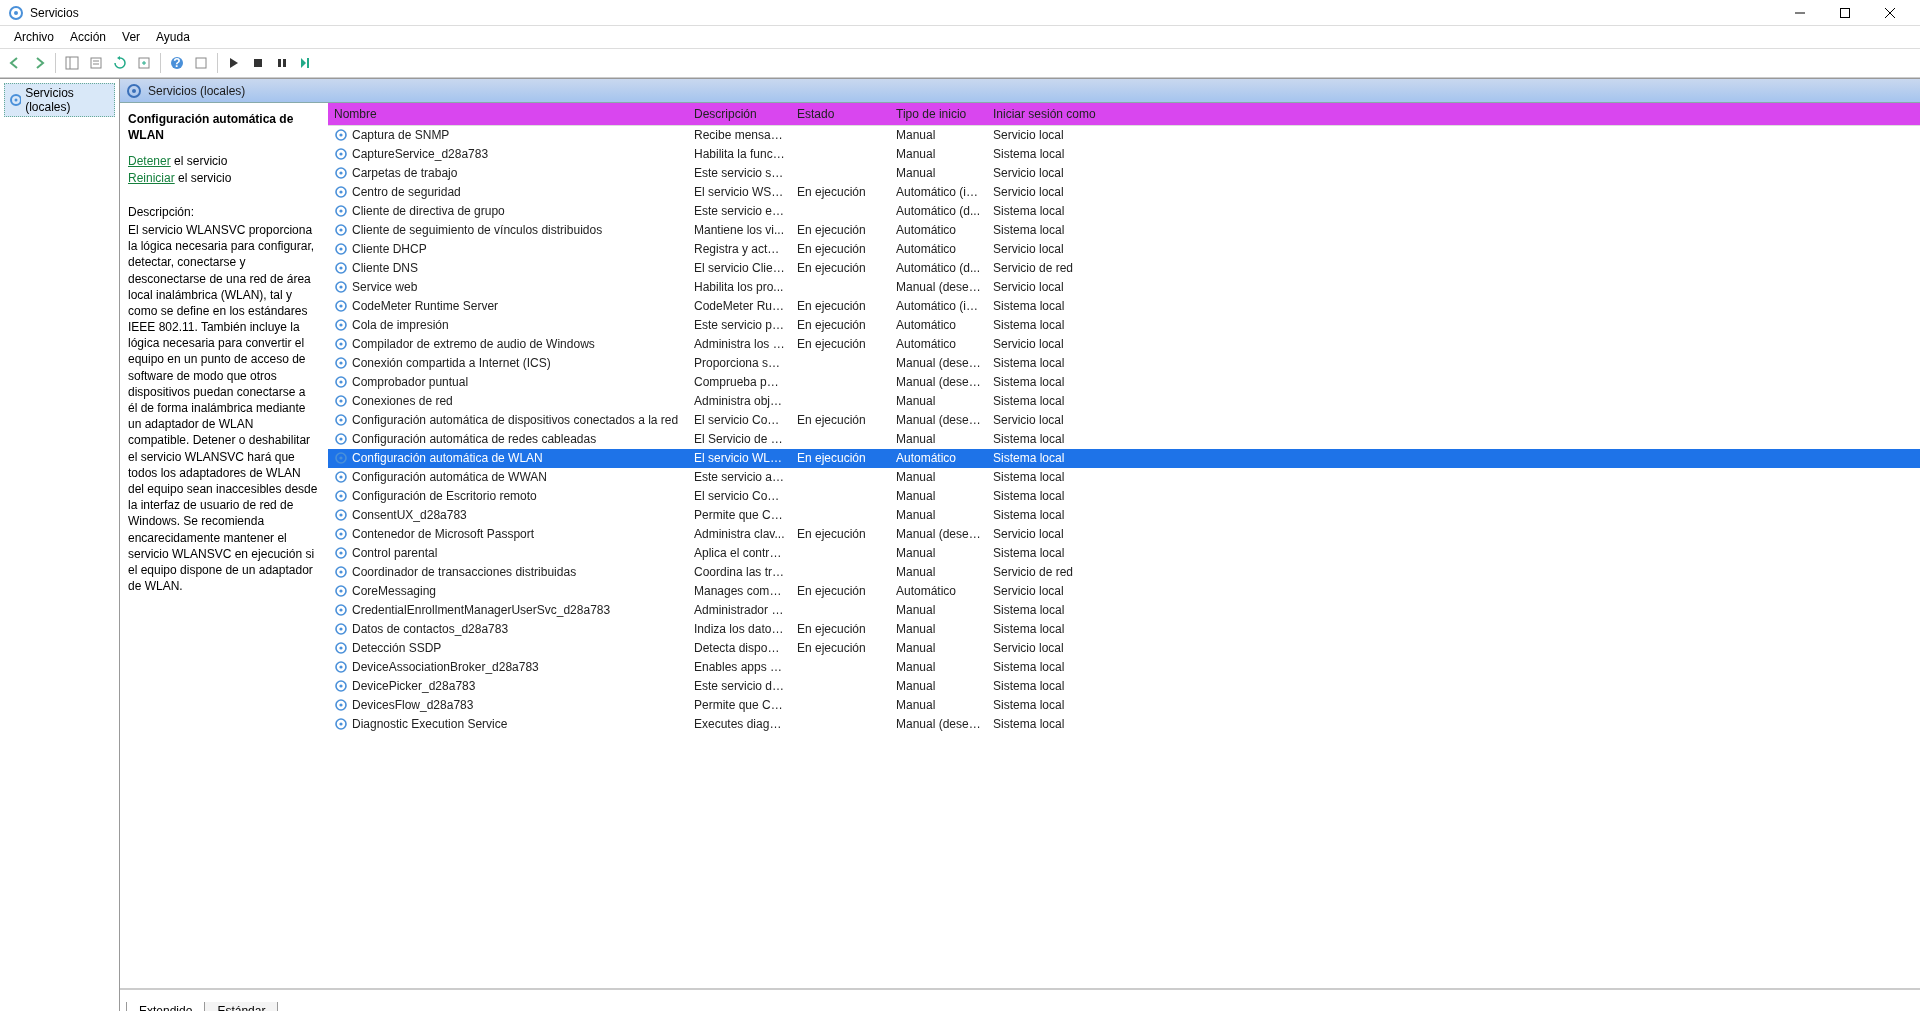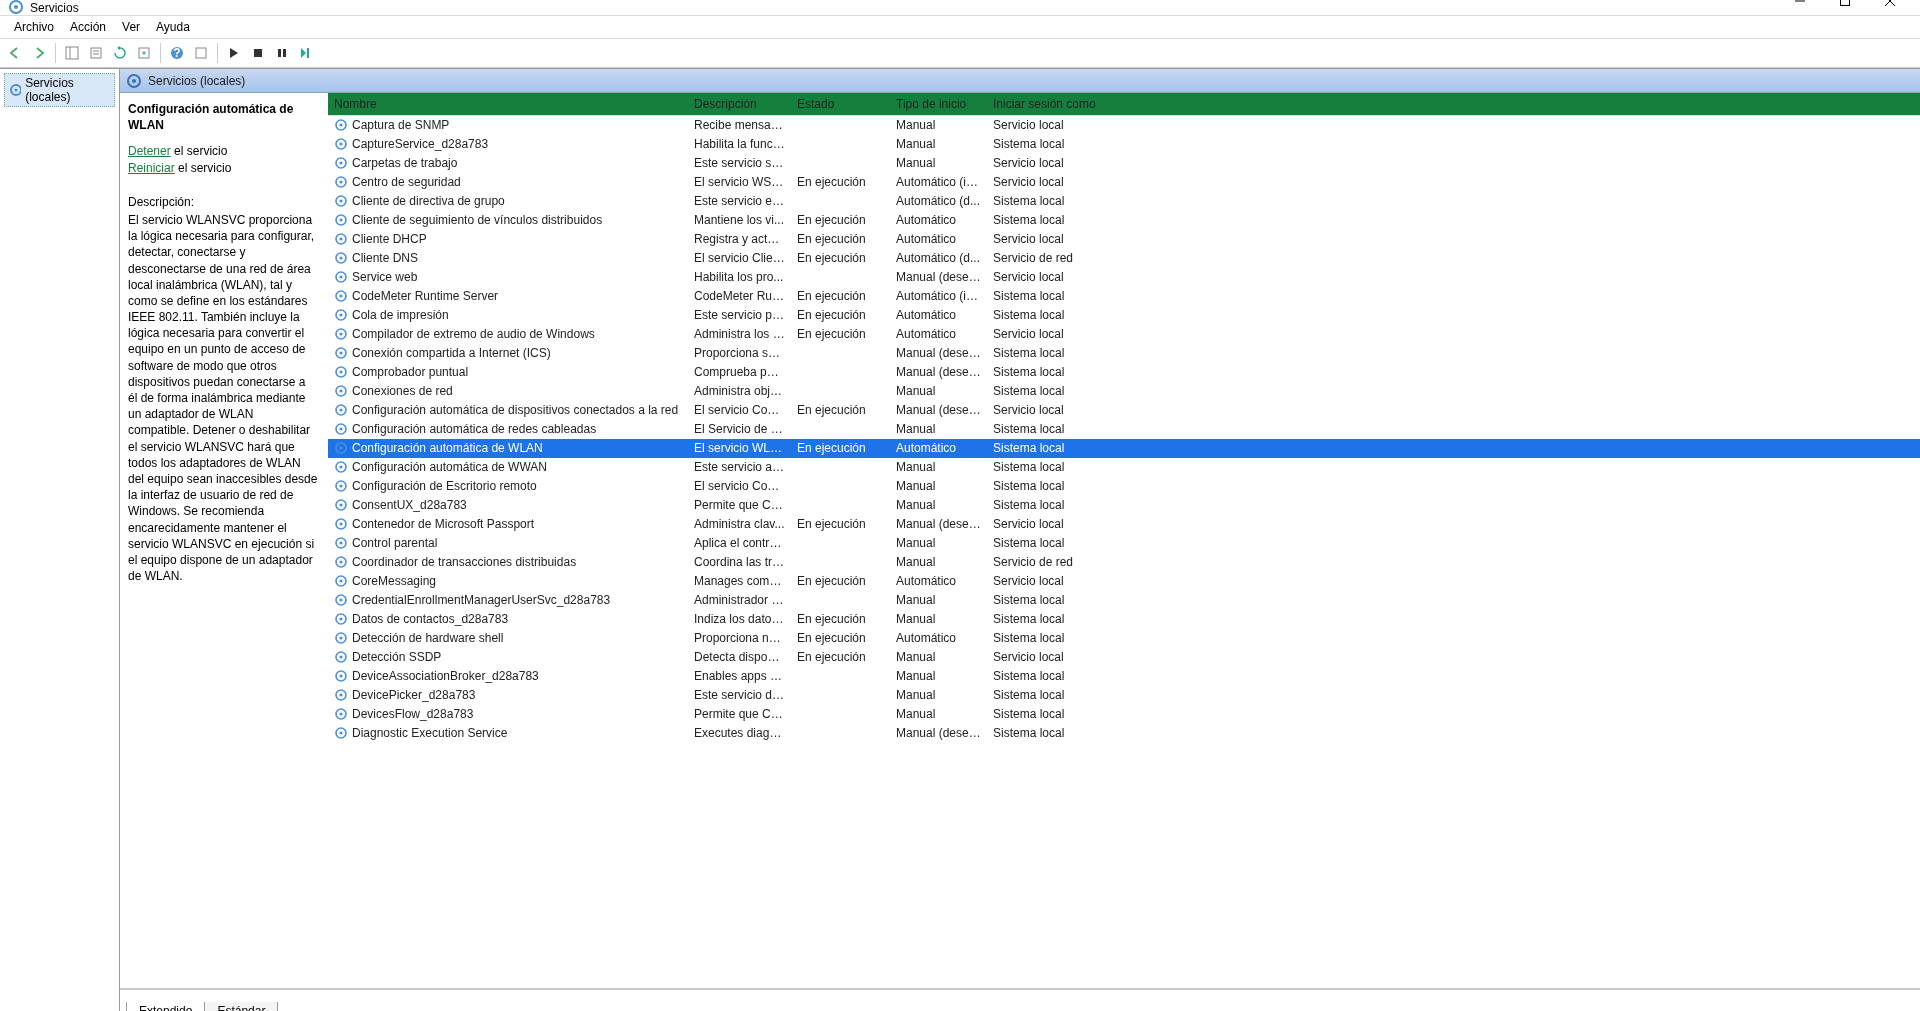--- a/index.html
+++ b/index.html
@@ -1,17 +1,17 @@
 <!DOCTYPE html>
 <html><head>
 <meta charset="utf-8">
 <style>
   * { box-sizing: border-box; margin: 0; padding: 0; font-family: "Segoe UI", Tahoma, sans-serif; font-size: 12px; }
   body { background: #fff; width: 1920px; height: 1011px; overflow: hidden; display: flex; flex-direction: column; }
-  .titlebar { height: 16px; display: flex; align-items: flex-end; padding: 0 8px; border-bottom: 1px solid #ddd; }
+  .titlebar { height: 26px; display: flex; align-items: center; padding: 0 8px; border-bottom: 1px solid #ddd; }
   .titlebar .icon { width: 16px; height: 16px; margin-right: 6px; }
   .titlebar .title { flex: 1; font-size: 12px; }
   .titlebar .winbtn { width: 45px; height: 28px; display: flex; align-items: center; justify-content: center; }
   .menubar { height: 22px; display: flex; align-items: center; padding: 0 6px; }
   .menubar span { padding: 2px 8px; }
   .toolbar { height: 30px; border-top: 1px solid #ddd; border-bottom: 1px solid #ccc; display: flex; align-items: center; padding: 0 4px; gap: 2px; }
   .tbtn { width: 22px; height: 22px; display: flex; align-items: center; justify-content: center; border: 1px solid transparent; border-radius:2px; }
   .sep { width:1px; height:20px; background:#ccc; margin:0 3px;}
   .main { flex:1; display:flex; border-top:1px solid #999; min-height:0;}
   .tree { width:120px; border-right:1px solid #999; padding:4px; background:#fff;}
@@ -19,21 +19,21 @@
   .content { flex:1; display:flex; flex-direction:column; min-height:0;}
   .content-header { height:24px; background:linear-gradient(#c9d8ef,#a5c4ee); border-bottom:1px solid #8aa; display:flex; align-items:center; padding:0 6px; gap:6px; color:#1a1a1a;}
   .content-body { flex:1; display:flex; min-height:0; border-bottom:1px solid #ccc;}
   .details { width:208px; padding:8px 10px 8px 8px; font-size:12px; line-height:1.35; overflow:hidden;}
   .details h4 { font-weight:bold; font-size:12px; margin-bottom:10px;}
   .details a { color:#15803d; text-decoration:underline; cursor:pointer;}
   .details .desc-label { margin-top:18px;}
   .details .desc-text { margin-top:2px;}
   .grid { flex:1; overflow:auto; position:relative;}
   table { width:100%; border-collapse:collapse; table-layout:fixed;}
-  thead th { text-align:left; font-weight:normal; padding:4px 6px; border-bottom:1px solid #ddd; background:#15803d; position:sticky; top:0; font-size:12px; color:#222;}
+  thead th { text-align:left; font-weight:normal; padding:4px 6px; border-bottom:1px solid #ddd; background:#d946ef; position:sticky; top:0; font-size:12px; color:#222;}
   tbody td { padding:2px 6px; height:19px; white-space:nowrap; overflow:hidden; text-overflow:ellipsis; font-size:12px; color:#222;}
   tbody tr.selected td { background:#1e73e8; color:#fff;}
   .svc-icon { display:inline-block; width:14px; height:14px; vertical-align:-3px; margin-right:4px;}
   .tabs { height:22px; display:flex; align-items:flex-end; padding-left:6px; border-top:1px solid #ccc;}
   .tab { padding:2px 12px 3px 12px; border:1px solid #999; border-top:none; font-size:12px; background:#f4f4f4; margin-right:-1px; position:relative; top:11px;}
   .tab.active { background:#fff; border-bottom-color:#fff; font-weight:normal;}
   th.col-name{ width:360px;} th.col-desc{width:103px;} th.col-state{width:99px;} th.col-start{width:97px;} th.col-logon{width:120px;}
 </style>
 </head>
 <body>
@@ -486,31 +486,20 @@
                 <td>Indiza los datos ...</td>
                 <td>En ejecución</td>
                 <td>Manual</td>
                 <td>Sistema local</td>
                 <td></td>
               </tr>
               <tr>
                 <td><svg class="svc-icon" viewBox="0 0 14 14">
                     <circle cx="7" cy="7" r="5" fill="none" stroke="#4a90d9" stroke-width="1.6"></circle>
                     <circle cx="7" cy="7" r="1.6" fill="#4a90d9"></circle>
-                  </svg><span>Detección de hardware shell</span></td>
-                <td>Proporciona not...</td>
-                <td>En ejecución</td>
-                <td>Automático</td>
-                <td>Sistema local</td>
-                <td></td>
-              </tr>
-              <tr>
-                <td><svg class="svc-icon" viewBox="0 0 14 14">
-                    <circle cx="7" cy="7" r="5" fill="none" stroke="#4a90d9" stroke-width="1.6"></circle>
-                    <circle cx="7" cy="7" r="1.6" fill="#4a90d9"></circle>
                   </svg><span>Detección SSDP</span></td>
                 <td>Detecta disposit...</td>
                 <td>En ejecución</td>
                 <td>Manual</td>
                 <td>Servicio local</td>
                 <td></td>
               </tr>
               <tr>
                 <td><svg class="svc-icon" viewBox="0 0 14 14">
                     <circle cx="7" cy="7" r="5" fill="none" stroke="#4a90d9" stroke-width="1.6"></circle>

